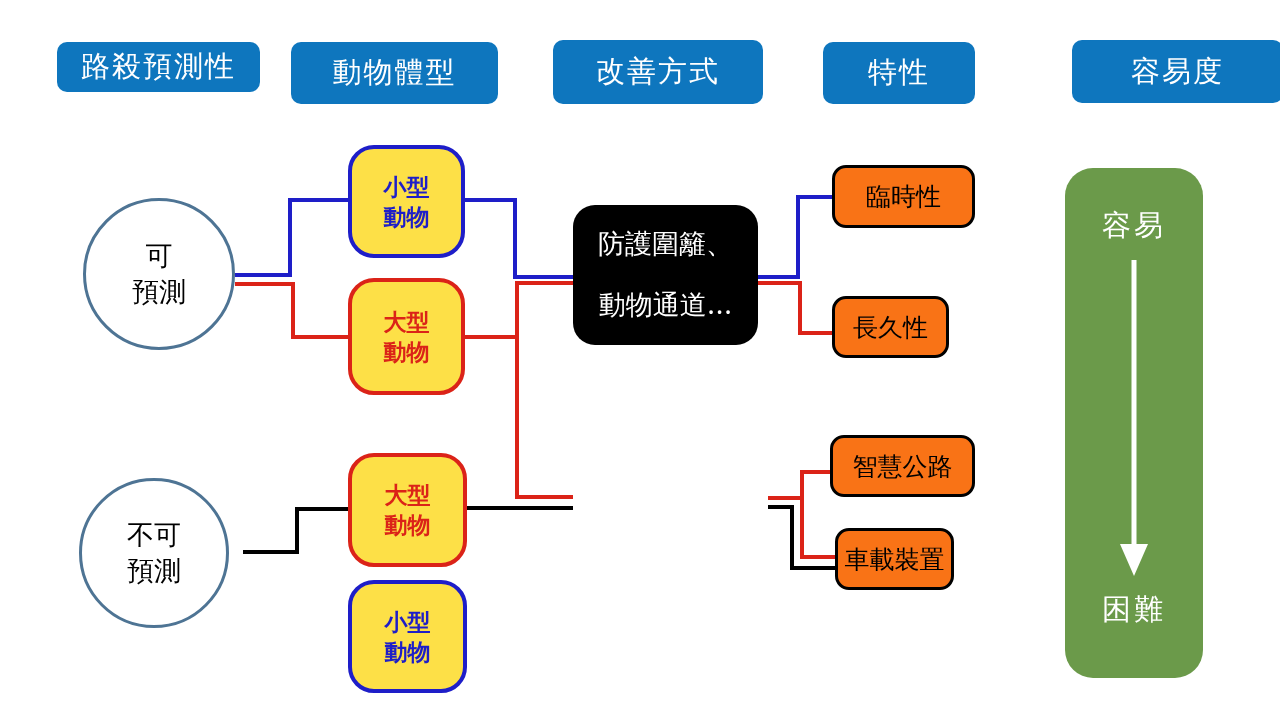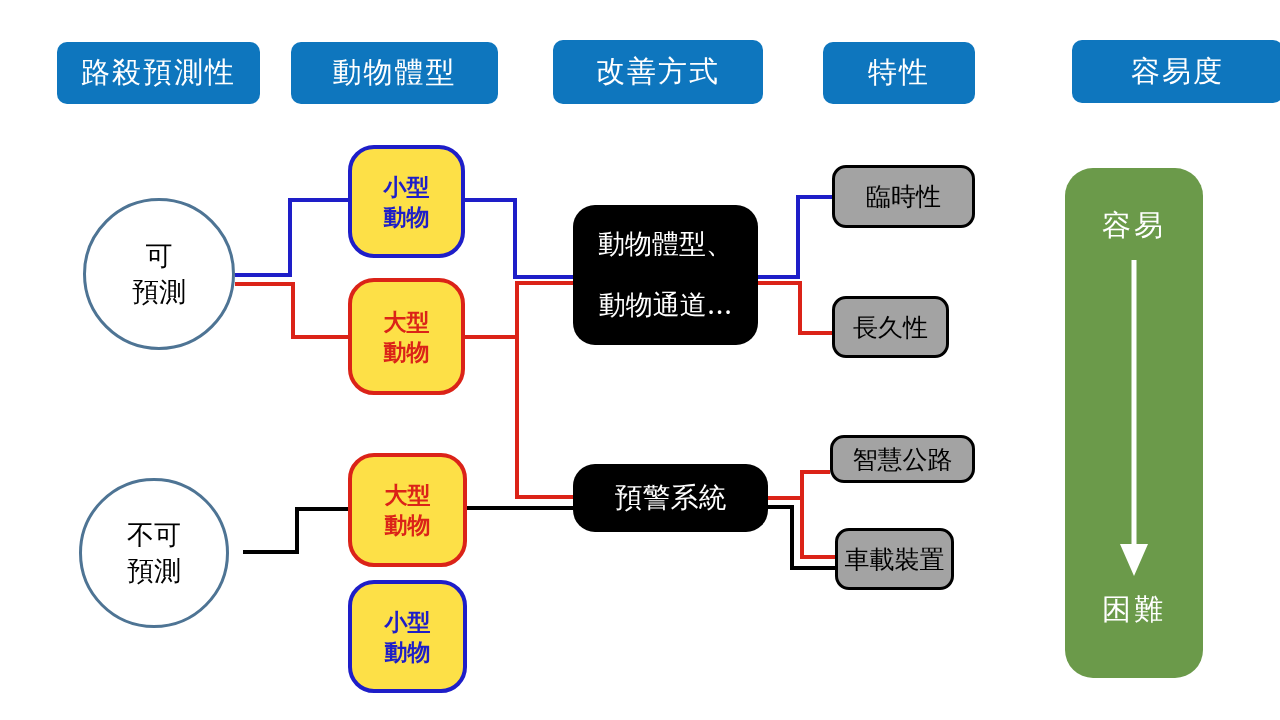--- a/index.html
+++ b/index.html
@@ -13,21 +13,21 @@
   .l-blue{stroke:var(--line-blue);}
   .l-red{stroke:var(--line-red);}
   .l-black{stroke:var(--line-black);}
 
   .node{position:absolute;z-index:2;display:flex;align-items:center;justify-content:center;
         text-align:center;box-sizing:border-box;white-space:pre-line;}
 
   
   .hdr{background:var(--header-blue);color:#ffffff;border-radius:10px;
        font-size:29px;letter-spacing:2px;}
-  .hdr1{left:57px;top:42px;width:203px;height:62px;}
+  .hdr1{left:57px;top:42px;width:203px;height:50px;}
   .hdr2{left:291px;top:42px;width:207px;height:62px;}
   .hdr3{left:553px;top:40px;width:210px;height:64px;}
   .hdr4{left:823px;top:42px;width:152px;height:62px;}
   .hdr5{left:1024px;top:40px;width:211px;height:63px;margin-left:48px;}
 
   
   .circle{background:#ffffff;border:3.5px solid var(--circle-border);border-radius:50%;
           color:#000000;font-size:27px;line-height:1.35;}
   .circ1{left:83px;top:198px;width:152px;height:152px;}
   .circ2{left:79px;top:478px;width:150px;height:150px;}
@@ -40,25 +40,25 @@
   .an2{left:348px;top:278px;width:117px;height:117px;}
   .an3{left:348px;top:453px;width:119px;height:114px;}
   .an4{left:348px;top:580px;width:119px;height:113px;}
 
   
   .method{background:#000000;color:#ffffff;border-radius:22px;}
   .m1{left:573px;top:205px;width:185px;height:140px;font-size:27px;line-height:2.25;}
   .m2{left:573px;top:464px;width:195px;height:68px;font-size:28px;}
 
   
-  .charbox{background:#a3a3a3;border:3.5px solid #000000;border-radius:14px;
+  .charbox{background:#f97316;border:3.5px solid #000000;border-radius:14px;
            color:#000000;font-size:25px;}
   .c1{left:832px;top:165px;width:143px;height:63px;}
   .c2{left:832px;top:296px;width:117px;height:62px;}
-  .c3{left:830px;top:435px;width:145px;height:48px;}
+  .c3{left:830px;top:435px;width:145px;height:62px;}
   .c4{left:835px;top:528px;width:119px;height:62px;}
 
   
   .green-panel{position:absolute;z-index:2;left:1065px;top:168px;width:138px;height:510px;
                background:var(--green-panel);border-radius:28px;}
   .green-label{position:absolute;left:0;width:100%;text-align:center;color:#ffffff;
                font-size:29px;letter-spacing:3px;}
   .gl-easy{top:38px;}
   .gl-hard{top:422px;}
   .green-arrow{position:absolute;left:0;top:92px;width:138px;height:316px;}
@@ -96,23 +96,22 @@
 
   <div class="node animal blue an1">小型
 動物</div>
   <div class="node animal red an2">大型
 動物</div>
   <div class="node animal red an3">大型
 動物</div>
   <div class="node animal blue an4">小型
 動物</div>
 
-  <div class="node method m1">動物體型、
+  <div class="node method m1">防護圍籬、
 動物通道...</div>
-  <div class="node method m2">預警系統</div>
 
   <div class="node charbox c1">臨時性</div>
   <div class="node charbox c2">長久性</div>
   <div class="node charbox c3">智慧公路</div>
   <div class="node charbox c4">車載裝置</div>
 
   <div class="green-panel">
     <div class="green-label gl-easy">容易</div>
     <svg class="green-arrow" viewBox="0 0 138 316">
       <line x1="69" y1="0" x2="69" y2="288" stroke="#ffffff" stroke-width="5"></line>

